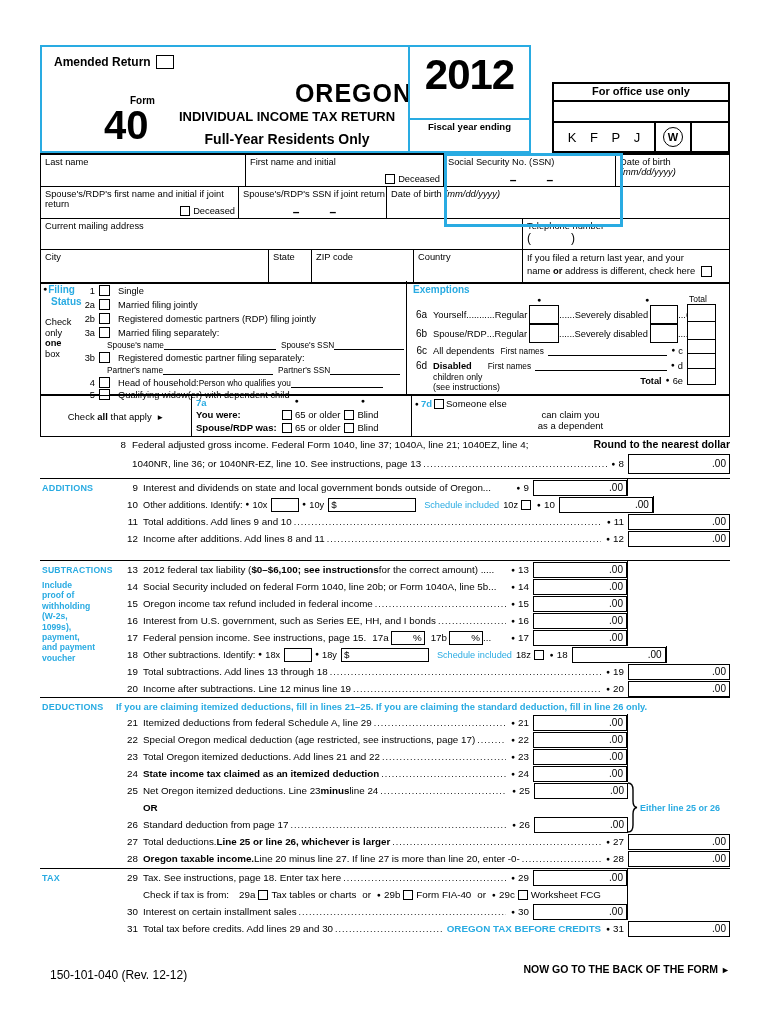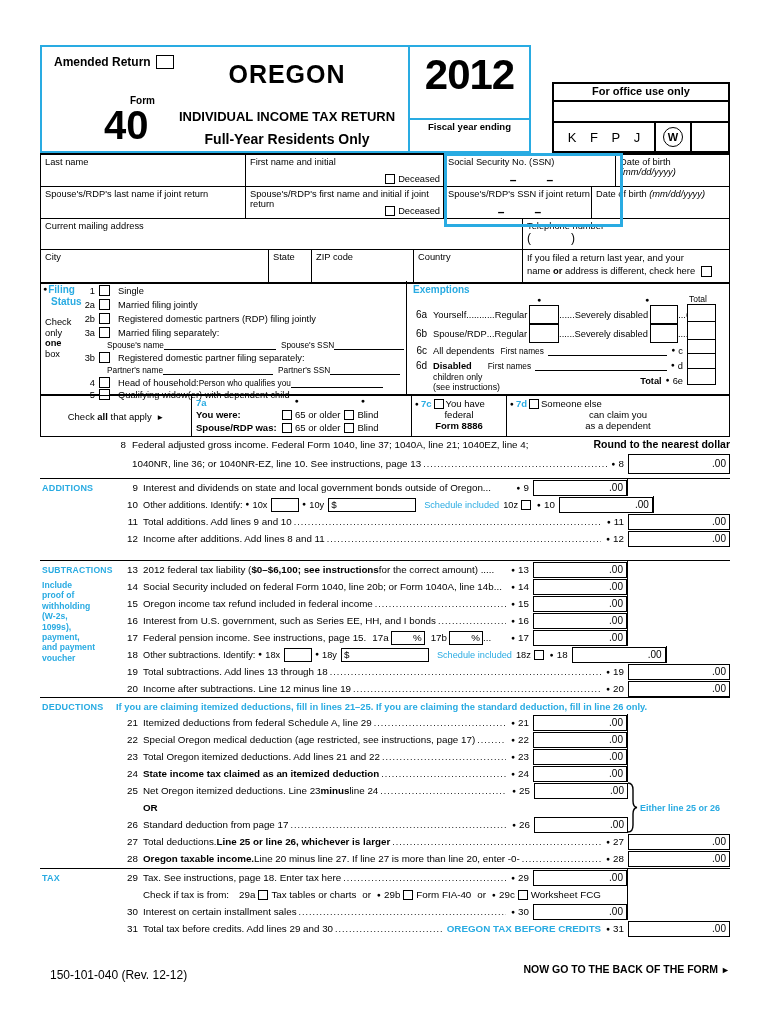--- a/index.html
+++ b/index.html
@@ -79,21 +79,21 @@
 </head>
 <body>
 
 <div class="abs hdr">
   <div class="abs" style="left:12px;top:8px;display:flex;align-items:center;gap:5px;">
     <span class="b" style="font-size:12px;">Amended Return</span>
     <span class="cb big"></span>
   </div>
   <div class="abs b" style="left:88px;top:48px;font-size:10px;">Form</div>
   <div class="abs b" style="left:62px;top:56px;font-size:40px;">40</div>
-  <div class="abs b" style="left:120px;top:13px;width:250px;text-align:center;font-size:25px;letter-spacing:1px;">OREGON</div>
+  <div class="abs b" style="left:120px;top:32px;width:250px;text-align:right;font-size:25px;letter-spacing:1px;">OREGON</div>
   <div class="abs b" style="left:120px;top:62px;width:250px;text-align:center;font-size:13px;">INDIVIDUAL INCOME TAX RETURN</div>
   <div class="abs b" style="left:120px;top:84px;width:250px;text-align:center;font-size:14px;">Full-Year Residents Only</div>
   <div class="yearpane">
     <div class="b" style="text-align:center;font-size:42px;line-height:44px;margin-top:6px;letter-spacing:-1px;">2012</div>
     <div class="fiscal">
       <span class="b" style="font-size:9.5px;line-height:14px;">Fiscal year ending</span>
     </div>
   </div>
 </div>
 
@@ -123,21 +123,20 @@
           <span>Deceased</span>
         </span>
     </div>
     <div class="c" style="width:172px;">
       <span>Social Security No. (SSN)</span>
       <div class="ssnline pre">–         –</div>
     </div>
     <div class="c last"><span>Date of birth </span><span class="i">(mm/dd/yyyy)</span></div>
   </div>
   <div class="r" style="height:32px;">
-    <div class="c" style="width:205px;"><span>Spouse's/RDP's last name if joint return</span></div>
     <div class="c" style="width:198px;">
       <span>Spouse's/RDP's first name and initial if joint return</span>
       <span class="dec">
           <span class="cb sm"></span>
           <span>Deceased</span>
         </span>
     </div>
     <div class="c" style="width:148px;">
       <span>Spouse's/RDP's SSN if joint return</span>
       <div class="ssnline pre">–         –</div>
@@ -299,29 +298,20 @@
       <span class="cb sm"></span>
         <span style="margin-left:3px;">Blind</span>
     </div>
     <div style="display:flex;align-items:center;height:13px;">
       <span class="b" style="width:86px;flex:none;">Spouse/RDP was:</span>
       <span class="cb sm"></span>
         <span style="margin:0 4px 0 3px;">65 or older</span>
       <span class="cb sm"></span>
         <span style="margin-left:3px;">Blind</span>
     </div>
-  </div>
-  <div class="cell" style="width:95px;padding:2px 3px;">
-    <div class="mkbox">
-        <span class="cyan b">7c</span>
-        <span class="cb sm"></span>
-        <span>You have</span>
-      </div>
-    <div style="text-align:center;">federal</div>
-    <div class="b" style="text-align:center;">Form 8886</div>
   </div>
   <div class="cell last" style="padding:2px 3px;">
     <div class="mkbox">
         <span class="cyan b">7d</span>
         <span class="cb sm"></span>
         <span>Someone else</span>
       </div>
     <div style="text-align:center;">can claim you</div>
     <div style="text-align:center;">as a dependent</div>
   </div>
@@ -410,21 +400,21 @@
       <span class="b">$0–$6,100; see instructions</span>
       <span> for the correct amount) .....</span>
     <span class="lmark mk mauto">13</span>
     <span class="mbox">
         <span>.00</span>
       </span>
     <span class="spacer vline"></span>
   </div>
   <div class="srow">
     <span class="lnum">14</span>
-    <span>Social Security included on federal Form 1040, line 20b; or Form 1040A, line 14b...</span>
+    <span>Social Security included on federal Form 1040, line 20b; or Form 1040A, line 5b...</span>
     <span class="lmark mk mauto">14</span>
     <span class="mbox">
         <span>.00</span>
       </span>
     <span class="spacer vline"></span>
   </div>
   <div class="srow">
     <span class="lnum">15</span>
     <span>Oregon income tax refund included in federal income</span>
     <span class="leader"></span>

